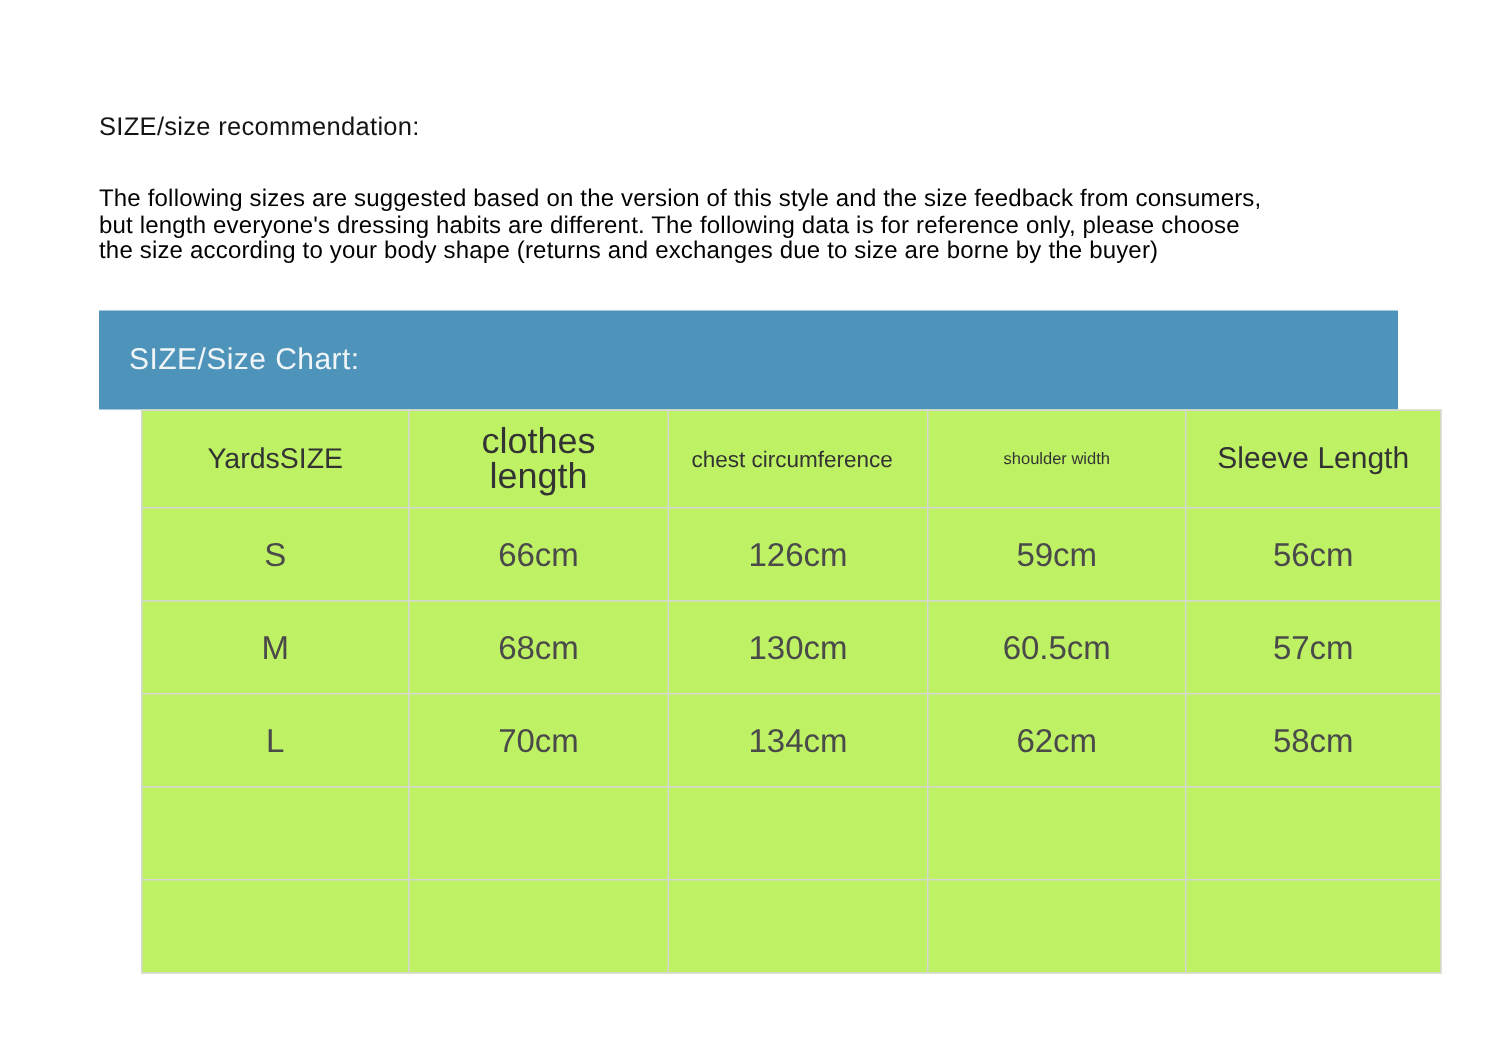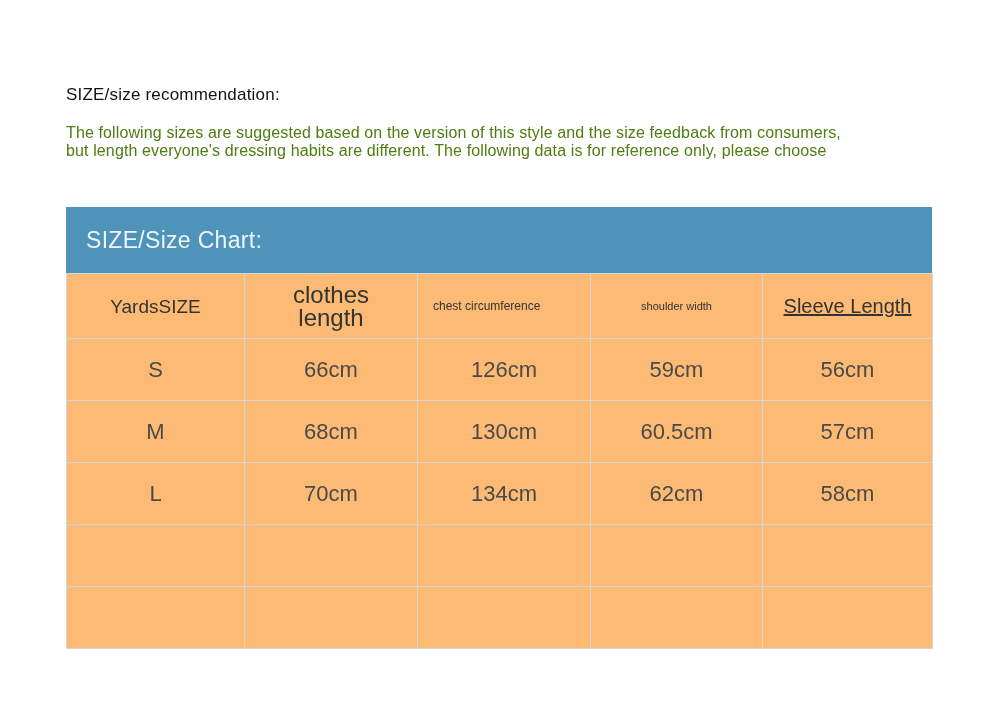--- a/index.html
+++ b/index.html
@@ -12,57 +12,57 @@
     font-family: "Liberation Sans", "DejaVu Sans", sans-serif;
     color: #1a1a1a;
   }
   .rec-heading {
     position: absolute;
     left: 66px;
     top: 75px;
     font-size: 17px;
     letter-spacing: 0.2px;
     color: #141414;
-    margin-top: 10px;
   }
   .rec-text {
     position: absolute;
     left: 66px;
     top: 124px;
     width: 880px;
     font-size: 16px;
     line-height: 17.5px;
     letter-spacing: 0.12px;
-    color: #4d7c0f;
+    color: #000000;
   }
   .rec-text div { white-space: nowrap; }
   .chart-section {
     position: absolute;
     left: 66px;
     top: 207px;
     width: 866px;
   }
   .chart-title-bar {
     height: 66px;
     background: #4e93b9;
     display: flex;
     align-items: center;
     padding-left: 20px;
     box-sizing: border-box;
   }
   .chart-title {
     color: #eff4f7;
-    font-size: 23px;
+    font-size: 20px;
     letter-spacing: 0.3px;
   }
   table.size-table {
     border-collapse: collapse;
     table-layout: fixed;
     width: 866px;
-    background: #fdba74;
+    background: #bef264;
+    margin-left: 28px;
   }
   .size-table col.c1 { width: 178px; }
   .size-table col.c2 { width: 173px; }
   .size-table col.c3 { width: 173px; }
   .size-table col.c4 { width: 172px; }
   .size-table col.c5 { width: 170px; }
   .size-table th, .size-table td {
     border: 1px solid #d6d6d6;
     text-align: center;
     vertical-align: middle;
@@ -72,42 +72,43 @@
   .size-table tbody tr { height: 62px; }
   .size-table th {
     font-weight: normal;
     color: #333333;
     line-height: 23px;
   }
   .size-table th:nth-child(1) { font-size: 19px; }
   .size-table th:nth-child(2) { font-size: 24px; }
   .size-table th:nth-child(2) .wrap-narrow { display: inline-block; max-width: 88px; }
   .size-table th:nth-child(3) {
-    font-size: 12px;
+    font-size: 15px;
     text-align: left;
     padding-left: 15px;
     padding-right: 12px;
   }
   .size-table th:nth-child(4) { font-size: 11px; }
-  .size-table th:nth-child(5) { font-size: 20px; text-decoration: underline; }
+  .size-table th:nth-child(5) { font-size: 20px; }
   .size-table td {
     font-size: 22px;
     color: #4a4a4a;
   }
 </style>
 </head>
 <body>
 
 <div class="page">
 
   <div class="rec-heading">SIZE/size recommendation:</div>
 
   <div class="rec-text">
     <div>The following sizes are suggested based on the version of this style and the size feedback from consumers,</div>
     <div>but length everyone's dressing habits are different. The following data is for reference only, please choose</div>
+    <div>the size according to your body shape (returns and exchanges due to size are borne by the buyer)</div>
   </div>
 
   <div class="chart-section">
     <div class="chart-title-bar">
       <span class="chart-title">SIZE/Size Chart:</span>
     </div>
 
     <table class="size-table">
       <colgroup>
         <col class="c1">

